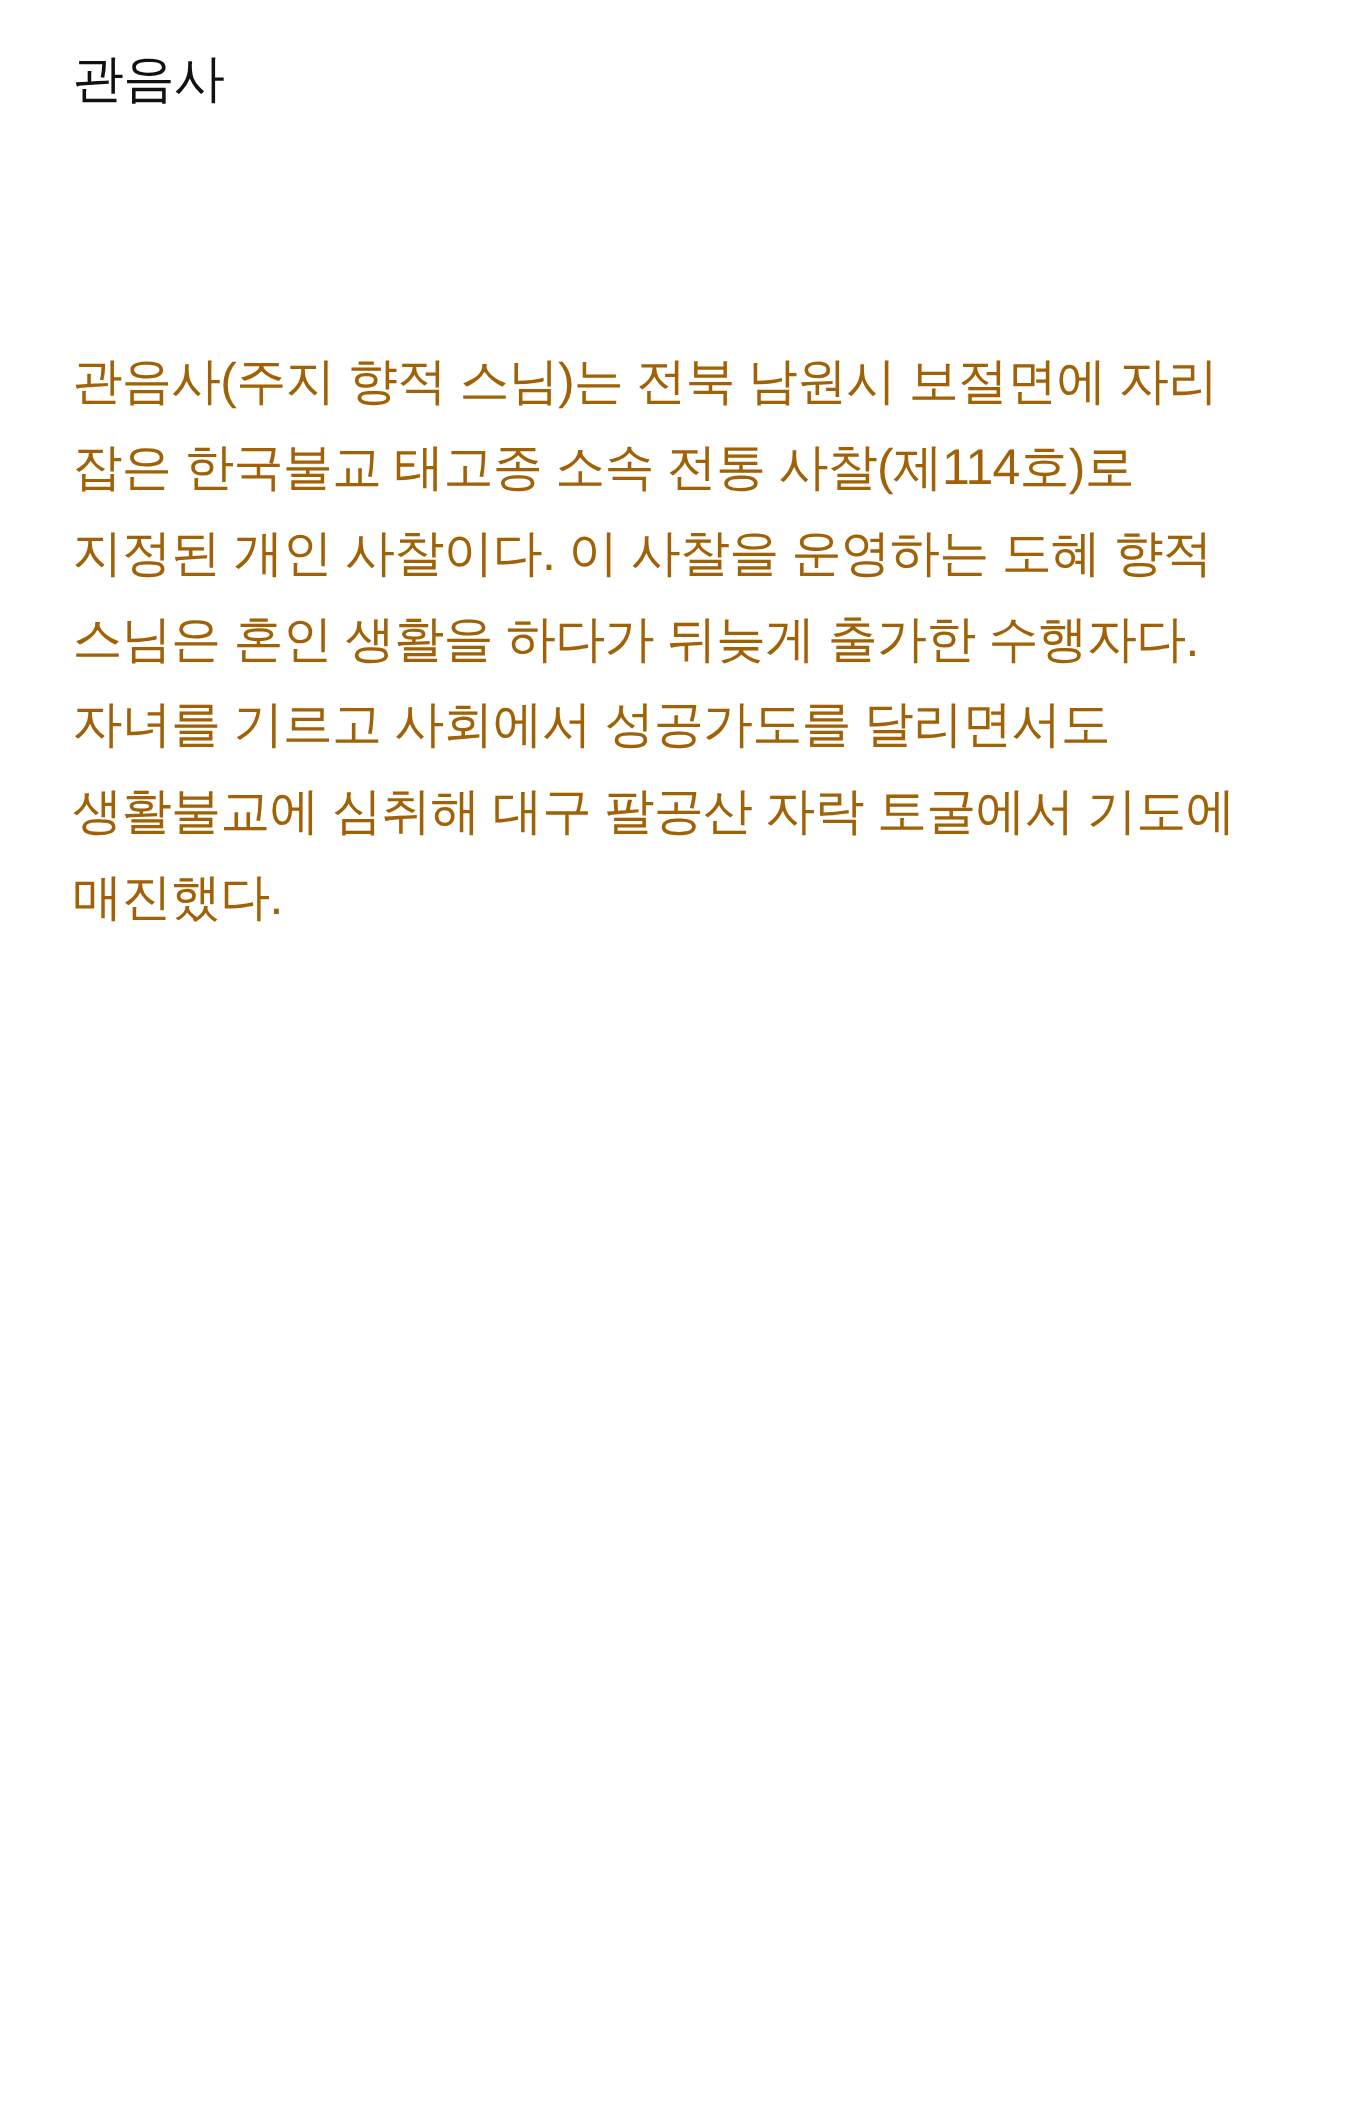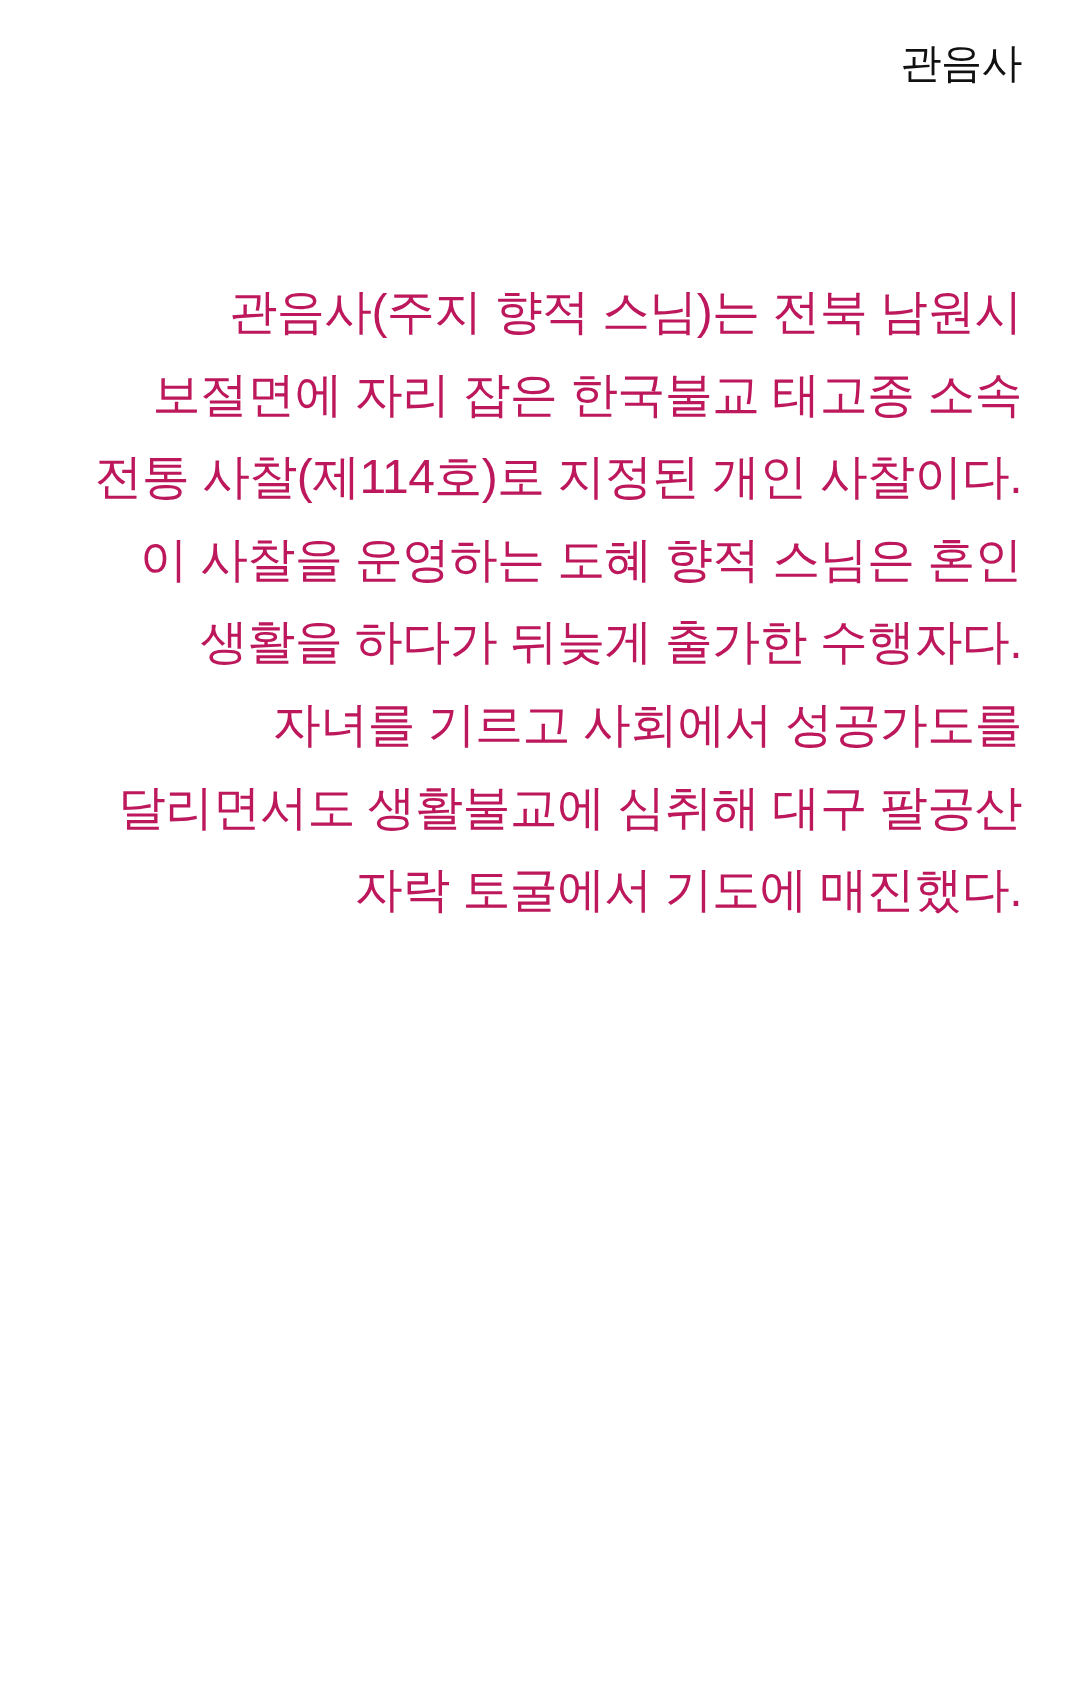--- a/index.html
+++ b/index.html
@@ -14,37 +14,36 @@
     font-family: "Liberation Sans", "DejaVu Sans", sans-serif;
     color: #1a1a1a;
     -webkit-font-smoothing: antialiased;
   }
   .page {
     width: 1080px;
     min-height: 1697px;
     box-sizing: border-box;
     padding: 30px 58px 0 58px;
     background: #ffffff;
-    text-align: right;
   }
   .doc-title {
     font-size: 41px;
     line-height: 1.25;
     font-weight: 400;
     color: #111111;
     margin: 8px 0 0 0;
     letter-spacing: -0.5px;
   }
   .title-spacer {
     height: 182px;
   }
   .body-copy {
-    font-size: 48px;
+    font-size: 40px;
     line-height: 1.72;
-    color: #be185d;
+    color: #a16207;
     letter-spacing: -0.6px;
     word-break: keep-all;
     margin: 0;
   }
   .body-copy + .body-copy {
     margin-top: 62px;
   }
 </style>
 </head>
 <body>

